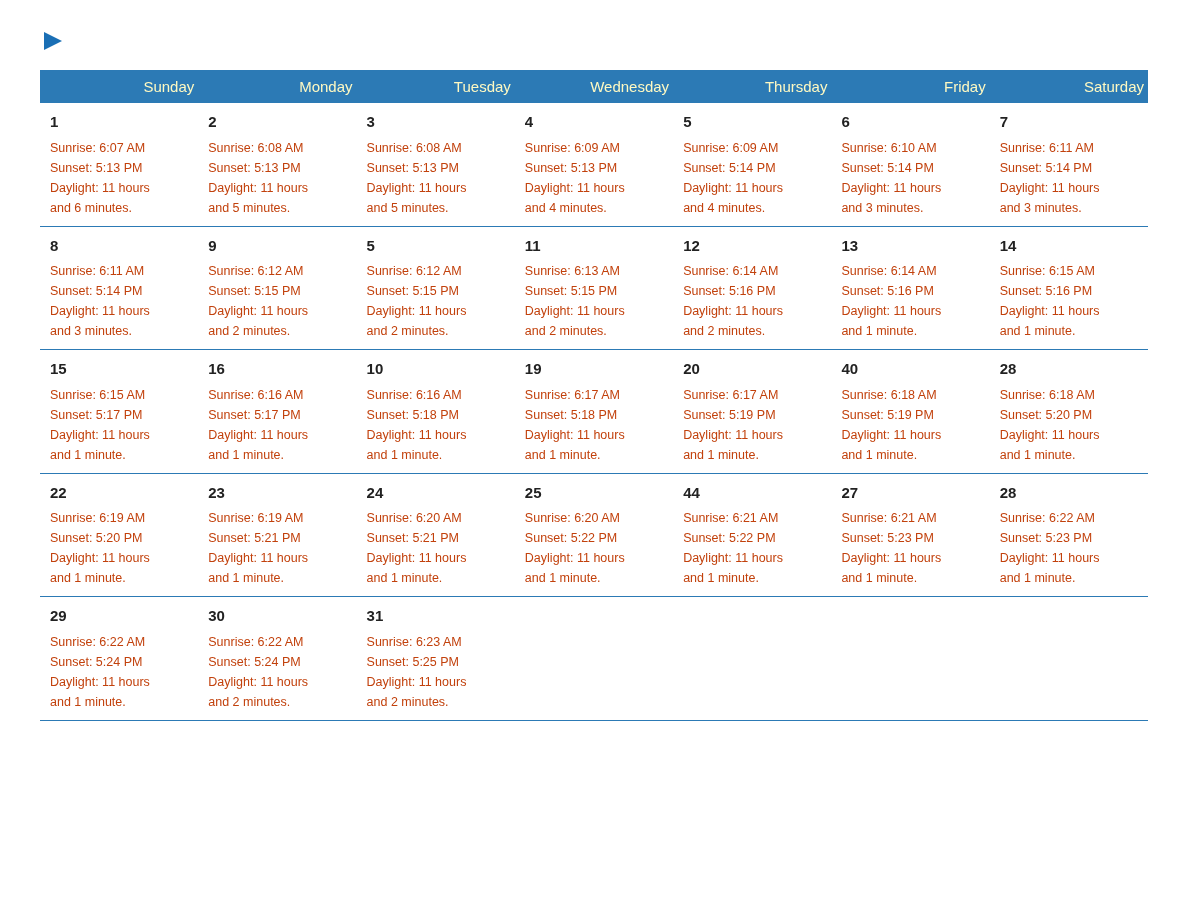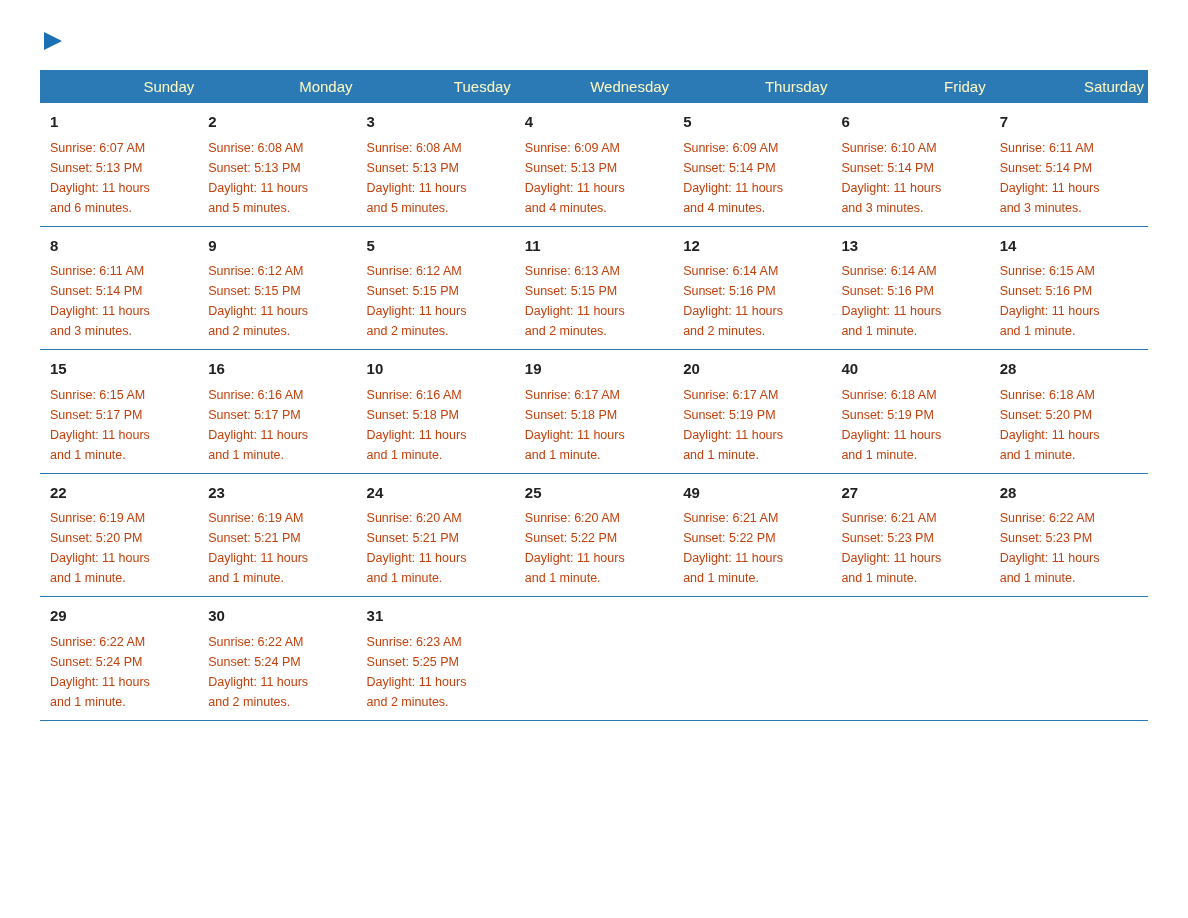--- a/index.html
+++ b/index.html
@@ -229,21 +229,21 @@
         </td>
         <td>
           <div class="day-number">24</div>
           <div class="day-info">Sunrise: 6:20 AM<br>Sunset: 5:21 PM<br>Daylight: 11 hours<br>and 1 minute.</div>
         </td>
         <td>
           <div class="day-number">25</div>
           <div class="day-info">Sunrise: 6:20 AM<br>Sunset: 5:22 PM<br>Daylight: 11 hours<br>and 1 minute.</div>
         </td>
         <td>
-          <div class="day-number">49</div>
+          <div class="day-number">44</div>
           <div class="day-info">Sunrise: 6:21 AM<br>Sunset: 5:22 PM<br>Daylight: 11 hours<br>and 1 minute.</div>
         </td>
         <td>
           <div class="day-number">27</div>
           <div class="day-info">Sunrise: 6:21 AM<br>Sunset: 5:23 PM<br>Daylight: 11 hours<br>and 1 minute.</div>
         </td>
         <td>
           <div class="day-number">28</div>
           <div class="day-info">Sunrise: 6:22 AM<br>Sunset: 5:23 PM<br>Daylight: 11 hours<br>and 1 minute.</div>
         </td>

